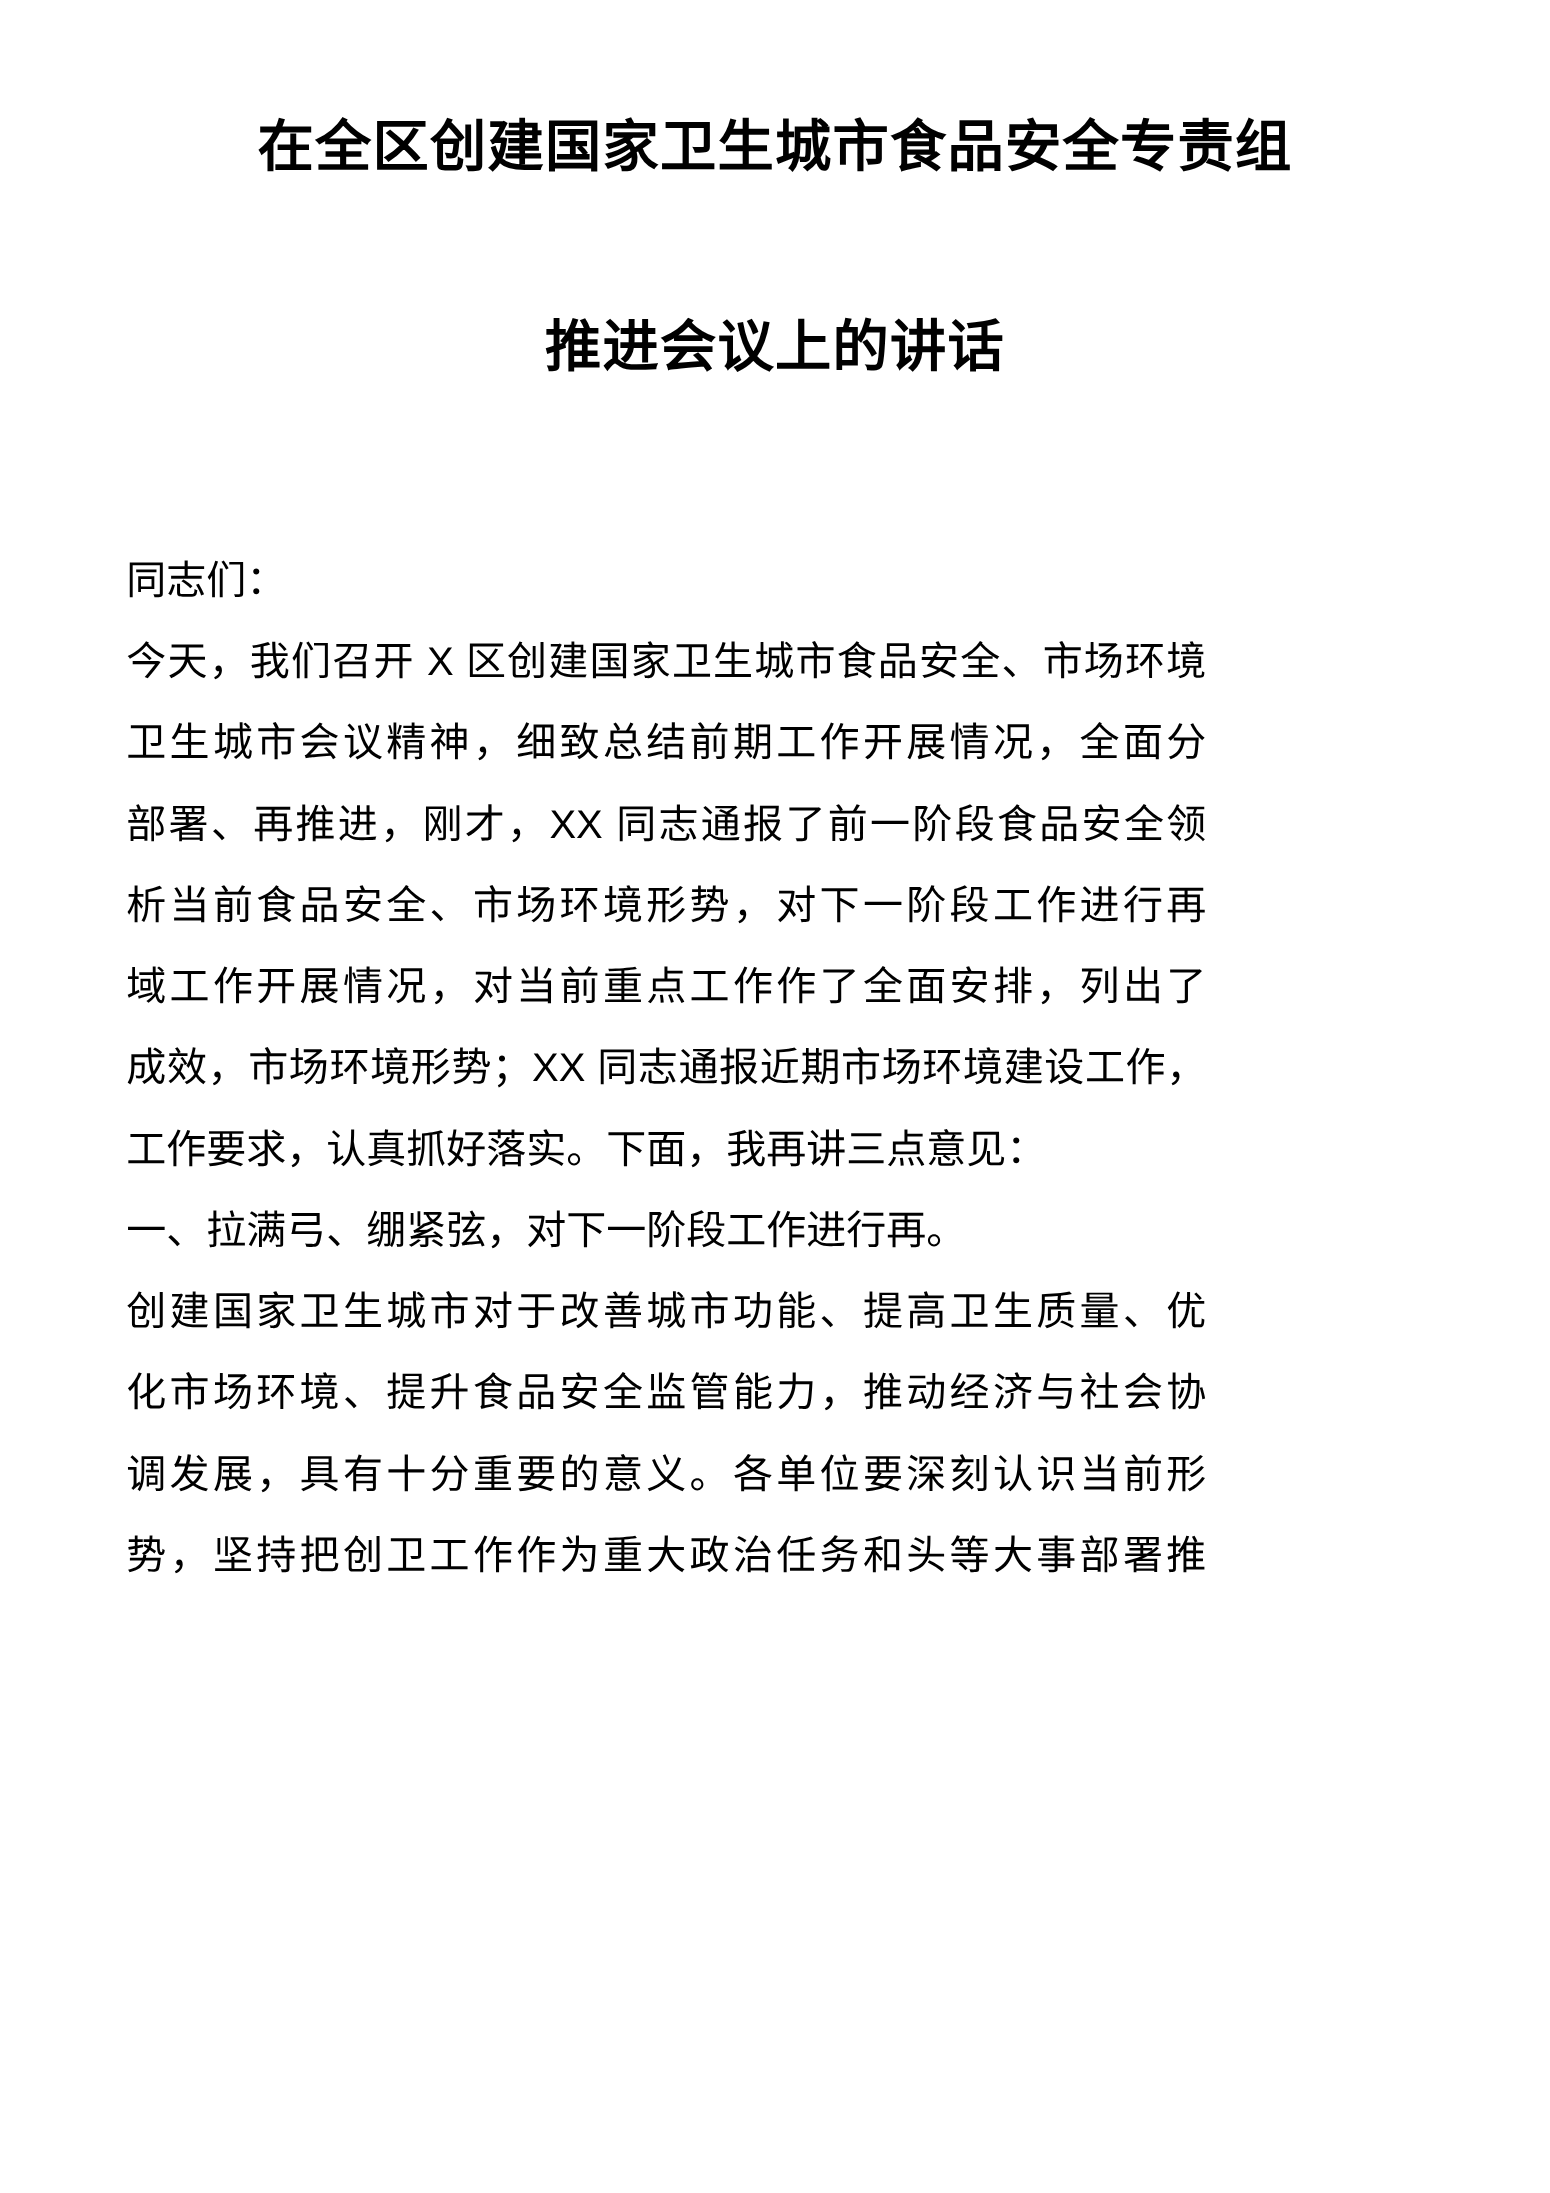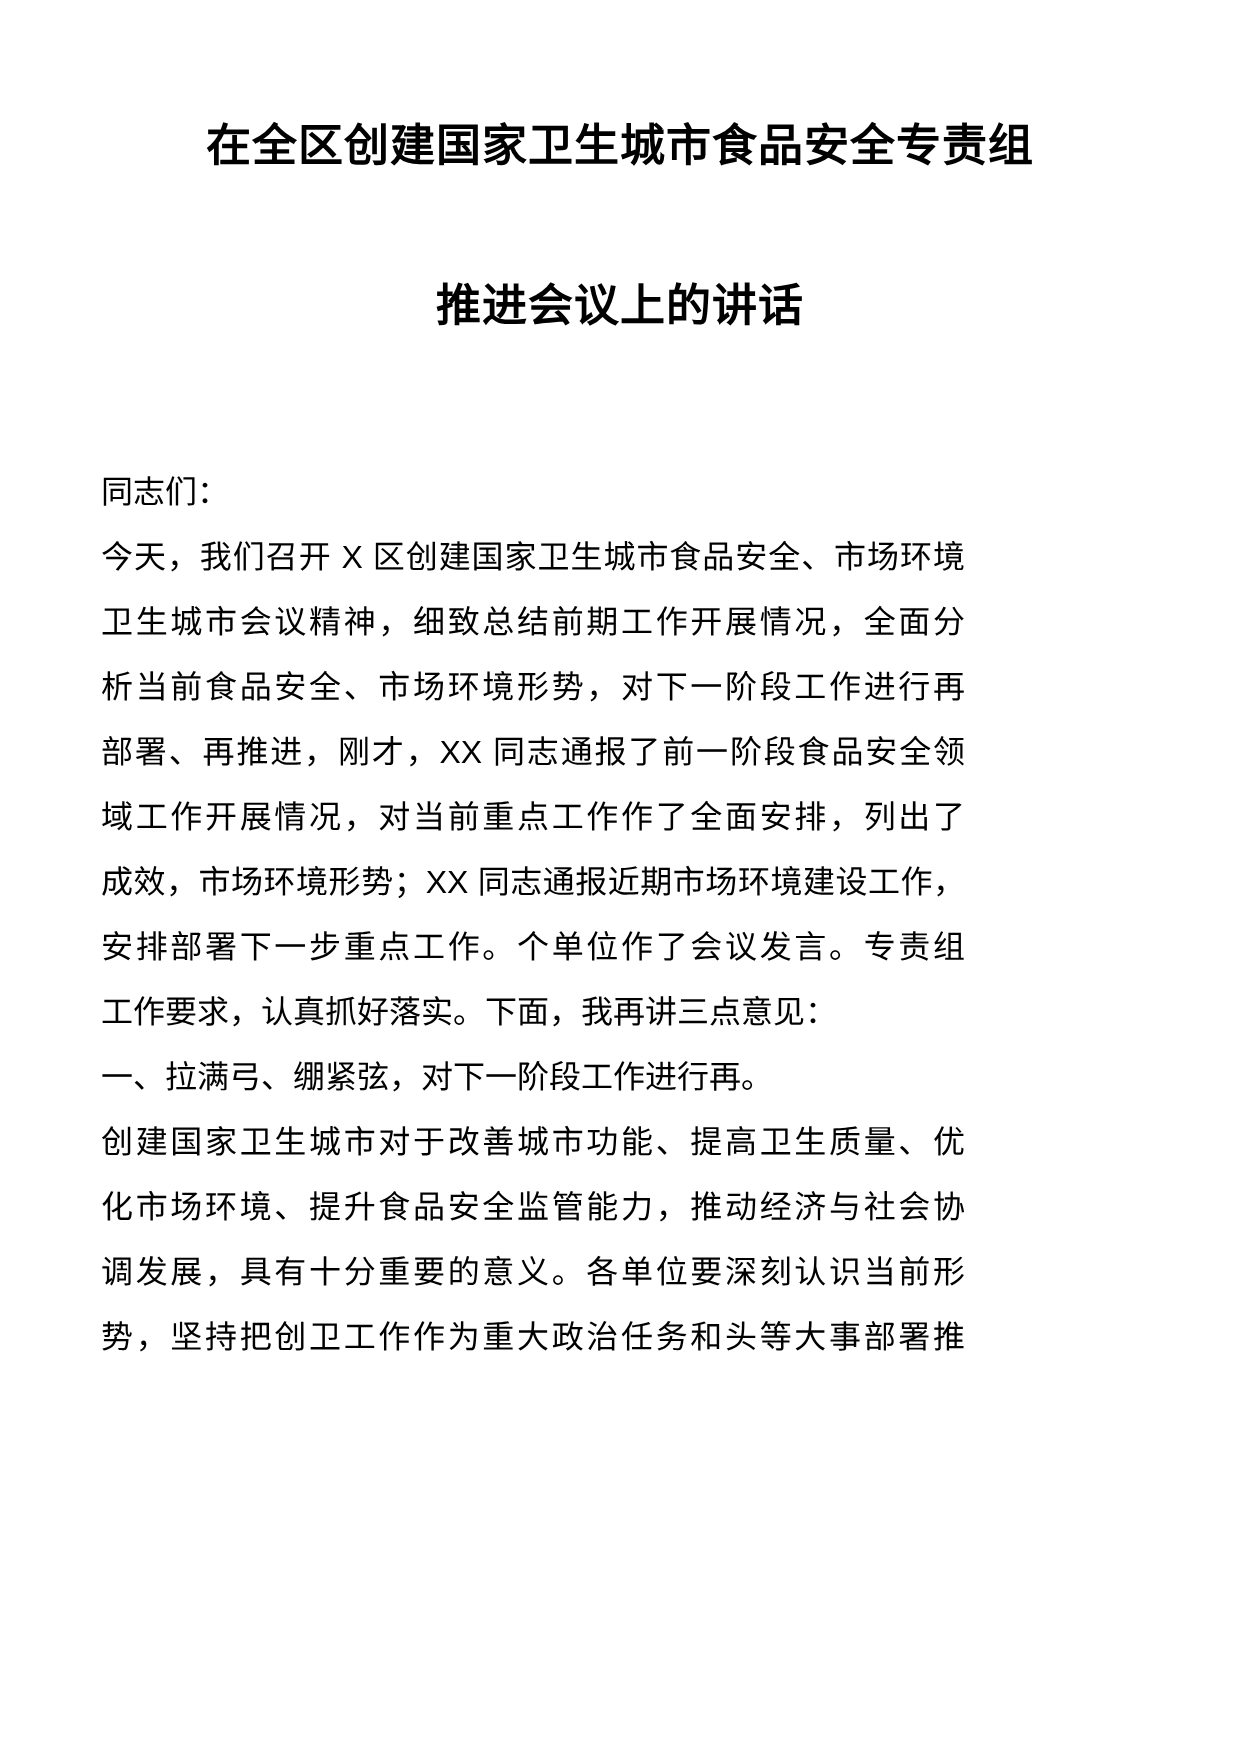--- a/index.html
+++ b/index.html
@@ -18,21 +18,21 @@
   }
   .title-line {
     margin: 0;
     text-align: center;
     font-size: 45px;
     line-height: 52px;
     font-weight: 900;
     letter-spacing: 1px;
     color: #000000;
   }
-  .title-line1 { padding-top: 120px; }
+  .title-line1 { padding-top: 92px; }
   .title-line2 { margin-top: 108px; text-align: center; }
   .body-text {
     margin-top: 128px;
     margin-left: 101px;
     width: 864px;
     font-size: 32px;
     font-weight: 400;
     color: #000000;
   }
   .body-line {
@@ -49,25 +49,24 @@
 </head>
 <body>
 
 <div class="page">
   <h1 class="title-line title-line1">在全区创建国家卫生城市食品安全专责组</h1>
   <h1 class="title-line title-line2">推进会议上的讲话</h1>
   <div class="body-text">
       <div class="body-line">同志们：</div>
       <div class="body-line fill">今天，我们召开 X 区创建国家卫生城市食品安全、市场环境</div>
       <div class="body-line fill">卫生城市会议精神，细致总结前期工作开展情况，全面分</div>
+      <div class="body-line fill">部署、再推进，刚才，XX 同志通报了前一阶段食品安全领</div>
       <div class="body-line fill">析当前食品安全、市场环境形势，对下一阶段工作进行再</div>
-      <div class="body-line fill">部署、再推进，刚才，XX 同志通报了前一阶段食品安全领</div>
       <div class="body-line fill">域工作开展情况，对当前重点工作作了全面安排，列出了</div>
       <div class="body-line fill">成效，市场环境形势；XX 同志通报近期市场环境建设工作，</div>
-      <div class="body-line fill">安排部署下一步重点工作。个单位作了会议发言。专责组</div>
       <div class="body-line">工作要求，认真抓好落实。下面，我再讲三点意见：</div>
       <div class="body-line">一、拉满弓、绷紧弦，对下一阶段工作进行再。</div>
       <div class="body-line fill">创建国家卫生城市对于改善城市功能、提高卫生质量、优</div>
       <div class="body-line fill">化市场环境、提升食品安全监管能力，推动经济与社会协</div>
       <div class="body-line fill">调发展，具有十分重要的意义。各单位要深刻认识当前形</div>
       <div class="body-line fill">势，坚持把创卫工作作为重大政治任务和头等大事部署推</div>
     </div>
 </div>
 
 </body></html>

